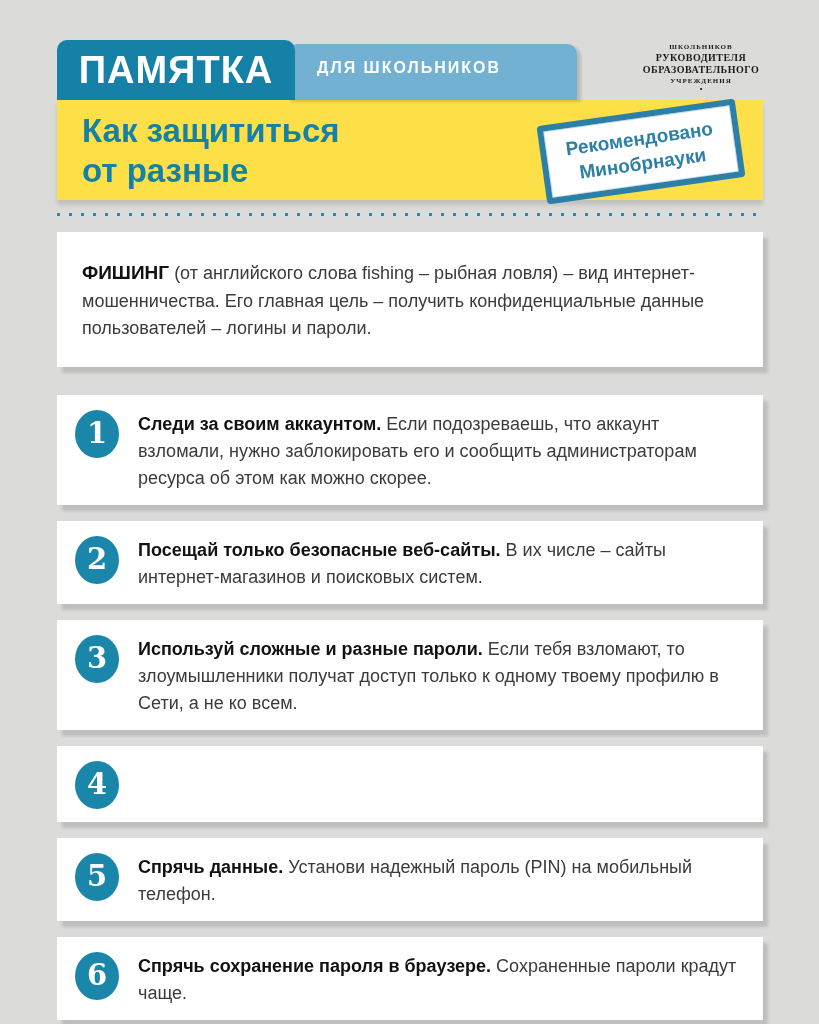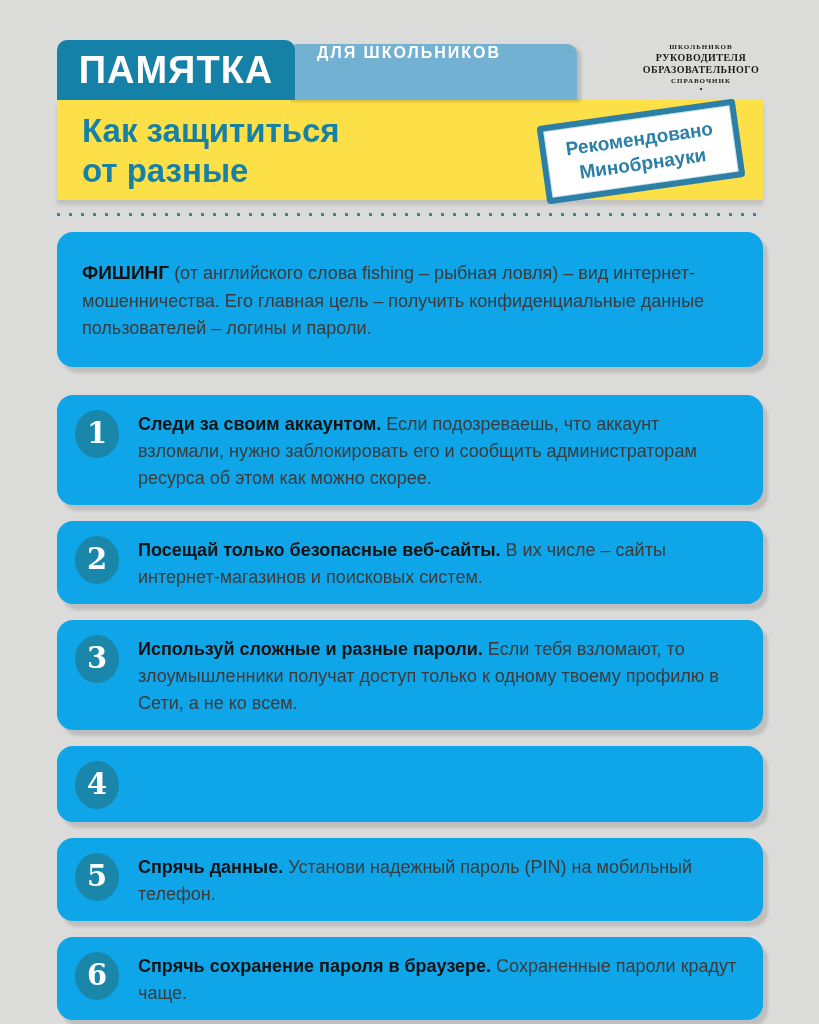--- a/index.html
+++ b/index.html
@@ -28,22 +28,22 @@
     position: relative; z-index: 2;
   }
   .tab-dark .badge-text {
     color: #ffffff; font-size: 38px; font-weight: bold; letter-spacing: 1px;
   }
   .tab-light {
     width: 290px; height: 56px;
     margin-left: -8px;
     background: #72b1d1;
     border-radius: 10px 10px 0 0;
-    display: flex; align-items: flex-start;
-    padding: 0 0 5px 30px;
+    display: flex; align-items: flex-end;
+    padding: 0 0 23px 30px;
     position: relative; z-index: 1;
     box-shadow: 4px 2px 3px rgba(0,0,0,0.15);
   }
   .tab-light .audience-text {
     color: #ffffff; font-size: 16px; font-weight: bold; letter-spacing: 2px;
   }
 
   
   .logo {
     position: absolute; top: 3px; right: -33px;
@@ -83,22 +83,22 @@
 
   
   .dotted-divider {
     margin-top: 13px;
     height: 3px; width: 706px;
     background: repeating-linear-gradient(to right, #2a8aa8 0 3px, transparent 3px 12px);
   }
 
   
   .card {
-    background: #0ea5e9;
-    border-radius: 16px;
+    background: #ffffff;
+    border-radius: 0;
     box-shadow: 5px 6px 3px rgba(0,0,0,0.13);
   }
   .definition-card {
     margin-top: 16px;
     padding: 27px 28px 25px 25px;
     font-size: 18px; color: #3b3b3b; line-height: 1.5;
   }
   .definition-card .term { color: #111; font-size: 19px; }
 
   .tips { margin-top: 28px; display: flex; flex-direction: column; gap: 16px; }
@@ -135,21 +135,21 @@
       <div class="tab-dark">
         <span class="badge-text">ПАМЯТКА</span>
       </div>
       <div class="tab-light">
         <span class="audience-text">ДЛЯ ШКОЛЬНИКОВ</span>
       </div>
       <div class="logo">
         <div class="l-tiny">ШКОЛЬНИКОВ</div>
         <div class="l-big">РУКОВОДИТЕЛЯ</div>
         <div class="l-big">ОБРАЗОВАТЕЛЬНОГО</div>
-        <div class="l-tiny">СПРАВОЧНИК</div>
+        <div class="l-tiny">УЧРЕЖДЕНИЯ</div>
         <div class="l-dot">•</div>
       </div>
     </div>
 
     <div class="header-block">
       <div class="page-title">
         <div>Как защититься</div>
         <div>от разные</div>
       </div>
       <div class="stamp">

